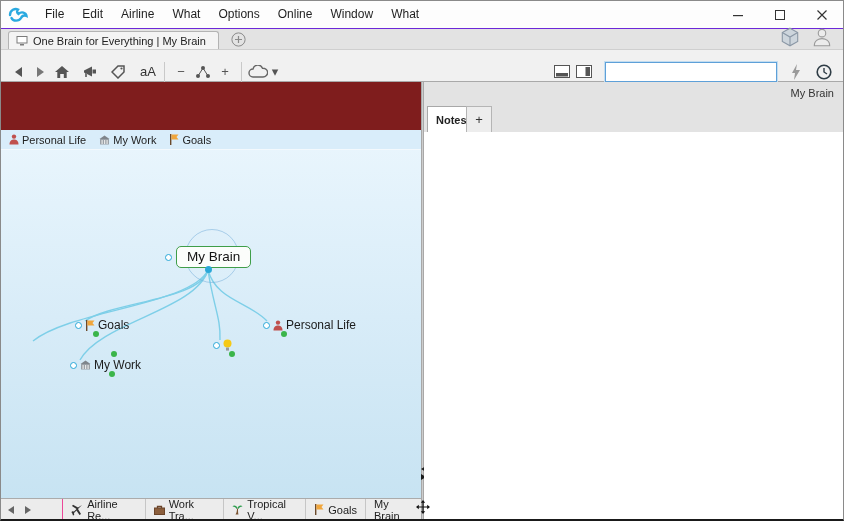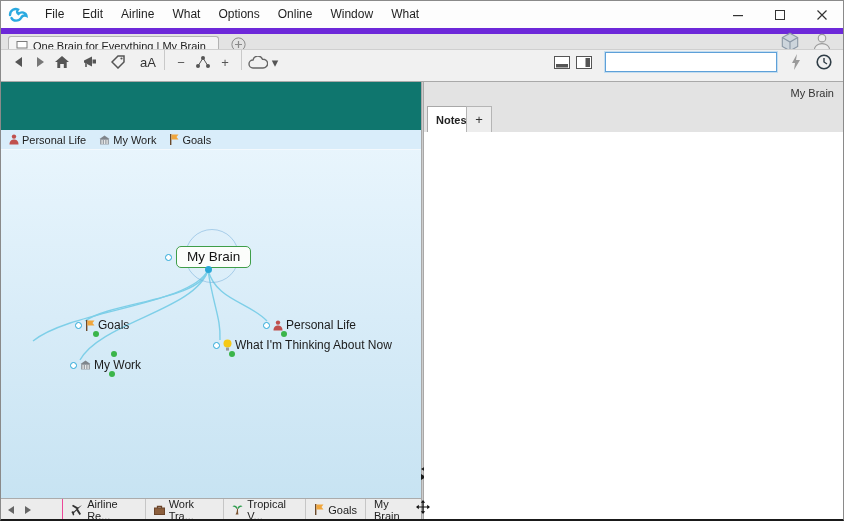--- a/index.html
+++ b/index.html
@@ -1,42 +1,42 @@
 <!DOCTYPE html>
 <html><head>
 <meta charset="utf-8">
 <style>
   * { margin:0; padding:0; box-sizing:border-box; }
   html,body { background:#fff; }
   body { font-family:"Liberation Sans", sans-serif; }
-  .window { position:relative; width:844px; height:521px; background:#0f766e;
+  .window { position:relative; width:844px; height:521px; background:#7f1d1d;
             border:1px solid #8a8a8a; border-bottom:2px solid #1a1a1a; overflow:hidden; }
 
   
   .titlebar { position:absolute; top:0; left:0; right:0; height:27px; background:#fdfdfd;
               display:flex; align-items:center; }
   .logo { margin-left:7px; flex:none; }
   .menu { display:flex; margin-left:8px; }
   .menu-item { padding:0 9px; font-size:12px; color:#1f1f1f; line-height:27px; cursor:default; }
   .win-controls { position:absolute; right:0; top:0; display:flex; height:27px; }
   .win-btn { width:42px; height:27px; display:flex; align-items:center; justify-content:center; }
 
   
   .tabbar { position:absolute; top:27px; left:0; right:0; height:21px; background:#e3e3e3;
-            border-top:6px solid #6d28d9; }
+            border-top:1px solid #6d28d9; }
   .doc-tab { position:absolute; left:7px; top:2px; height:19px; background:#f4f4f4;
              border:1px solid #b3b3b3; border-bottom:none; border-radius:3px 3px 0 0;
              display:flex; align-items:center; gap:5px; padding:0 12px 0 7px; font-size:11px; color:#222; }
   .add-tab { position:absolute; left:230px; top:3px; }
   .tabbar-right-icon { position:absolute; top:-3px; }
 
   
   .toolbar { position:absolute; top:48px; left:0; right:0; height:33px; background:#f1f1f1;
              border-top:1px solid #cfcfcf; border-bottom:1px solid #a9a9a9;
-             display:flex; align-items:flex-start; padding:0 8px 0 6px; }
+             display:flex; align-items:center; padding:12px 8px 0 6px; }
   .tbtn { min-width:22px; height:24px; display:flex; align-items:center; justify-content:center; flex:none; }
   .tsep { width:1px; height:20px; background:#c9c9c9; margin:0 5px; flex:none; }
   .tglyph { font-size:13px; color:#555; line-height:1; }
   .font-btn { font-size:13px; color:#333; }
   .toolbar-right { margin-left:auto; display:flex; align-items:center; }
   .search-input { width:172px; height:20px; border:1px solid #5ea0d8; box-shadow:0 0 0 1px #c3ddf0;
                   background:#fff; margin:0 8px 0 10px; font-size:12px; padding:0 4px;
                   font-family:"Liberation Sans", sans-serif; }
 
   
@@ -316,21 +316,20 @@
       <span class="child-dot" style="left:110px; top:201px;"></span>
 
       <div class="thought" style="left:212px; top:195px;">
         <span class="gate"></span>
         <span>
           <svg width="9" height="12">
               <circle cx="4.5" cy="4.5" r="4" fill="#f6c915"></circle>
               <rect x="3" y="8.6" width="3" height="3" fill="#9a9a9a"></rect>
             </svg>
         </span>
-        <span>What I'm Thinking About Now</span>
       </div>
       <span class="child-dot" style="left:228px; top:201px;"></span>
 
       <div class="thought" style="left:69px; top:215px;">
         <span class="gate"></span>
         <span>
           <svg width="11" height="10">
               <path d="M0.5 4 L5.5 0.5 L10.5 4 Z" fill="#7f858b"></path>
               <rect x="1" y="4" width="9" height="5.5" fill="#9aa0a6"></rect>
               <rect x="2.5" y="5" width="1.2" height="4" fill="#e8e8e8"></rect>

